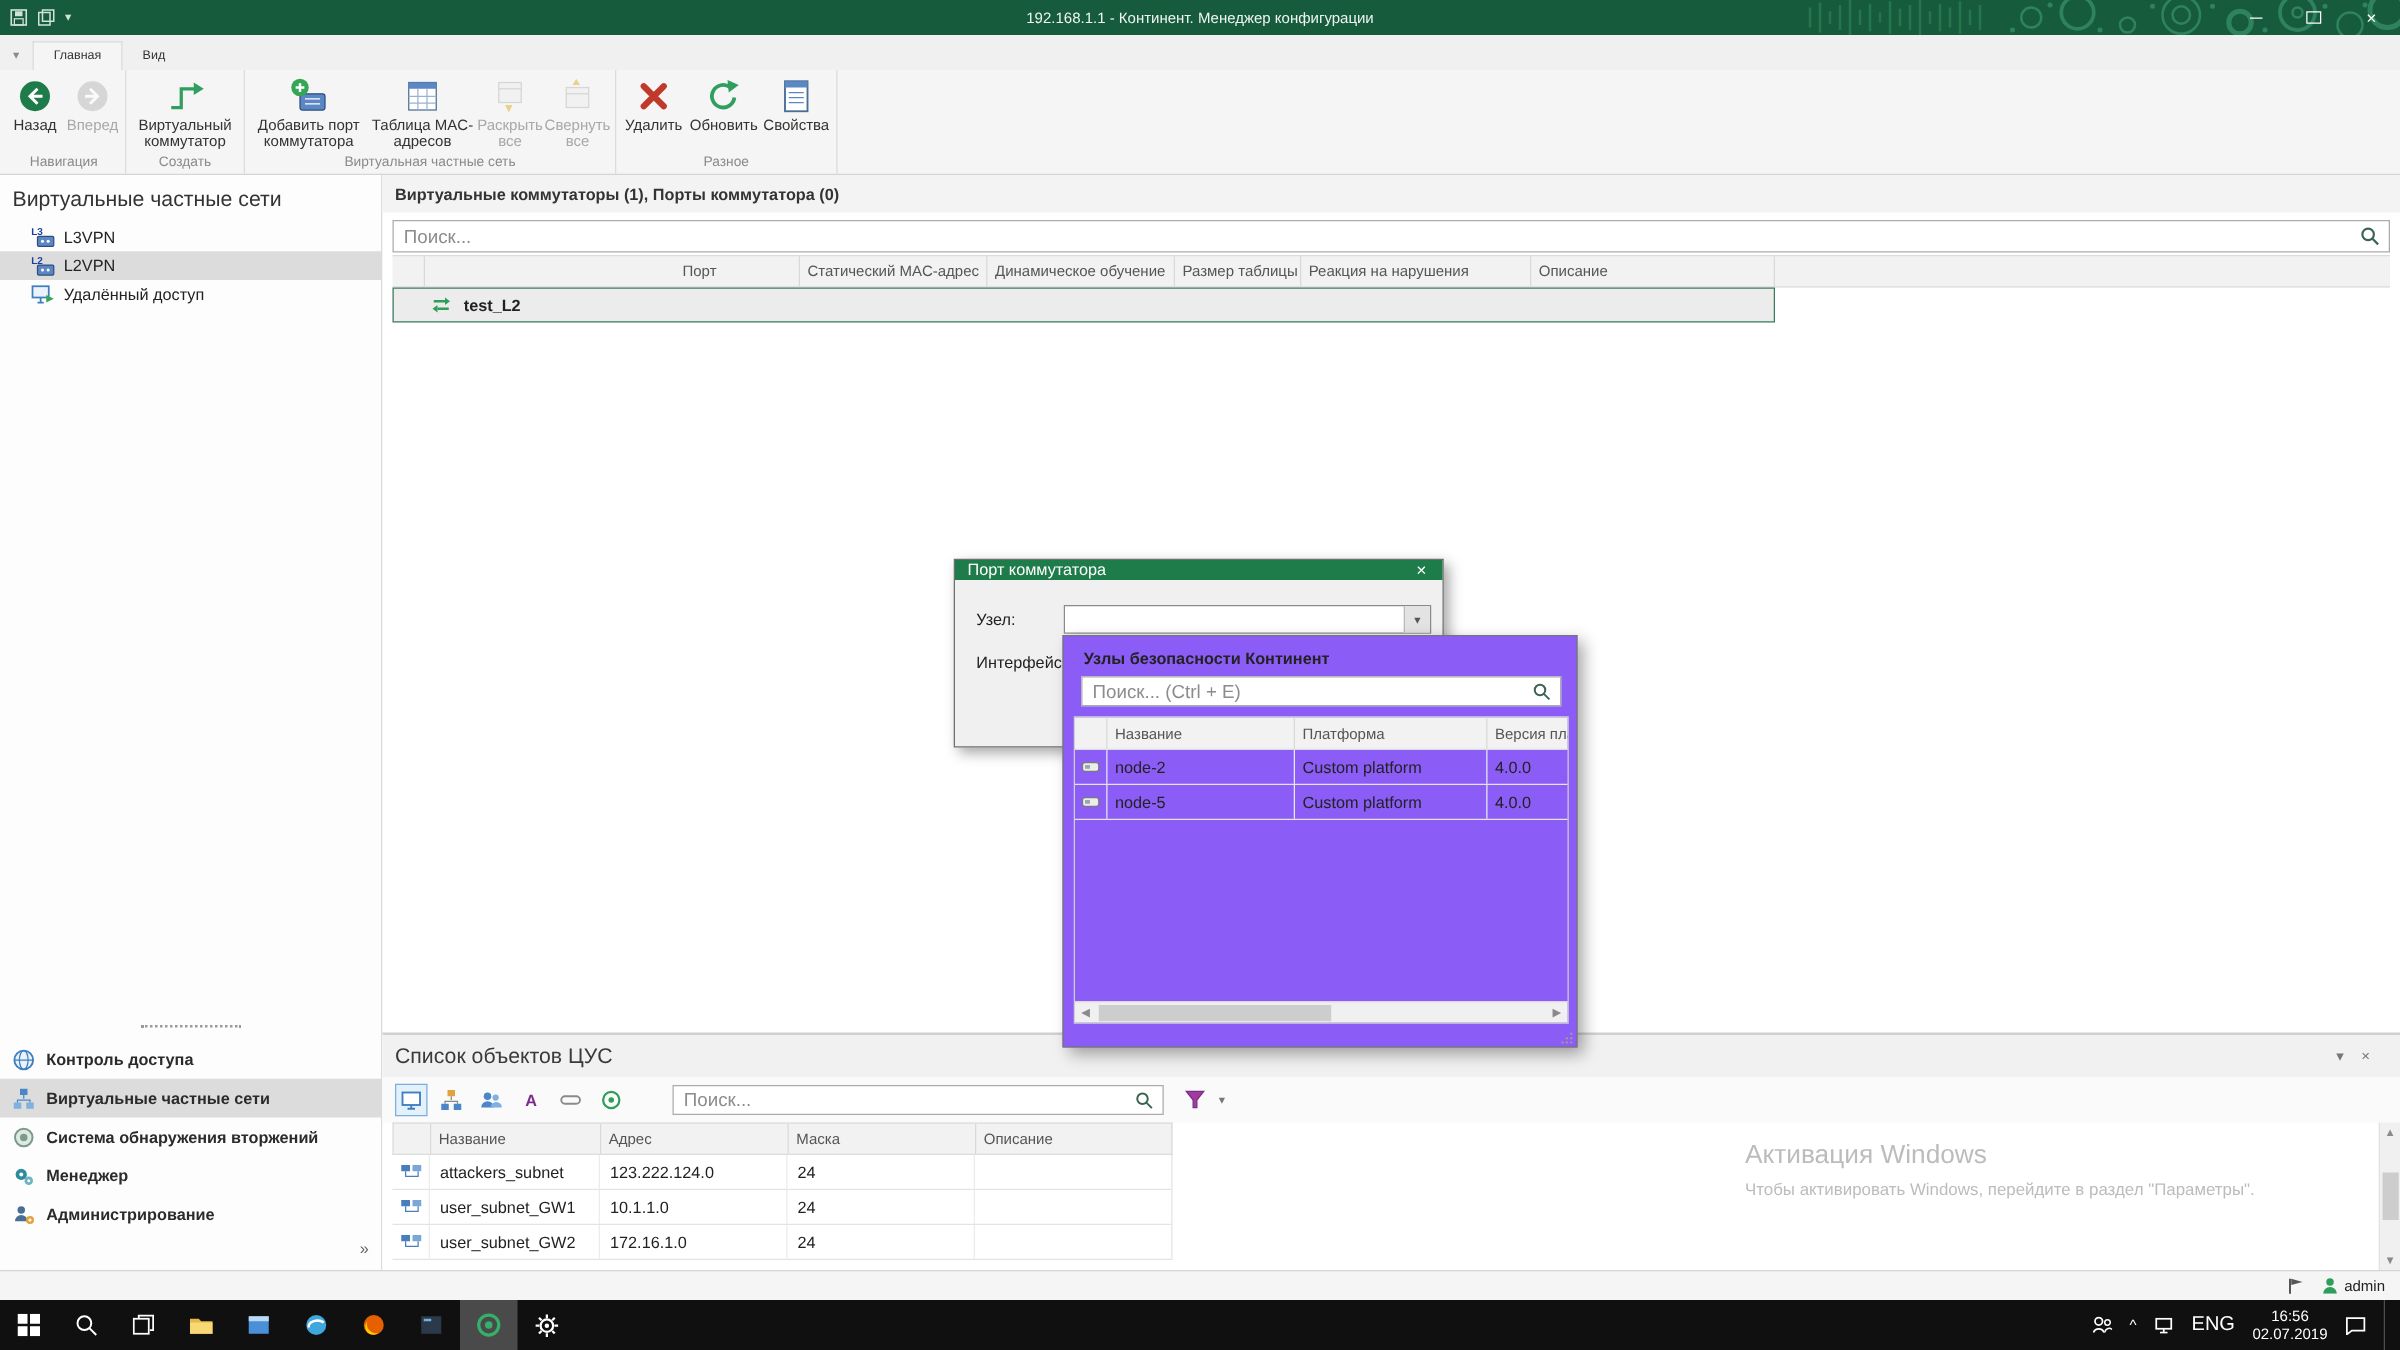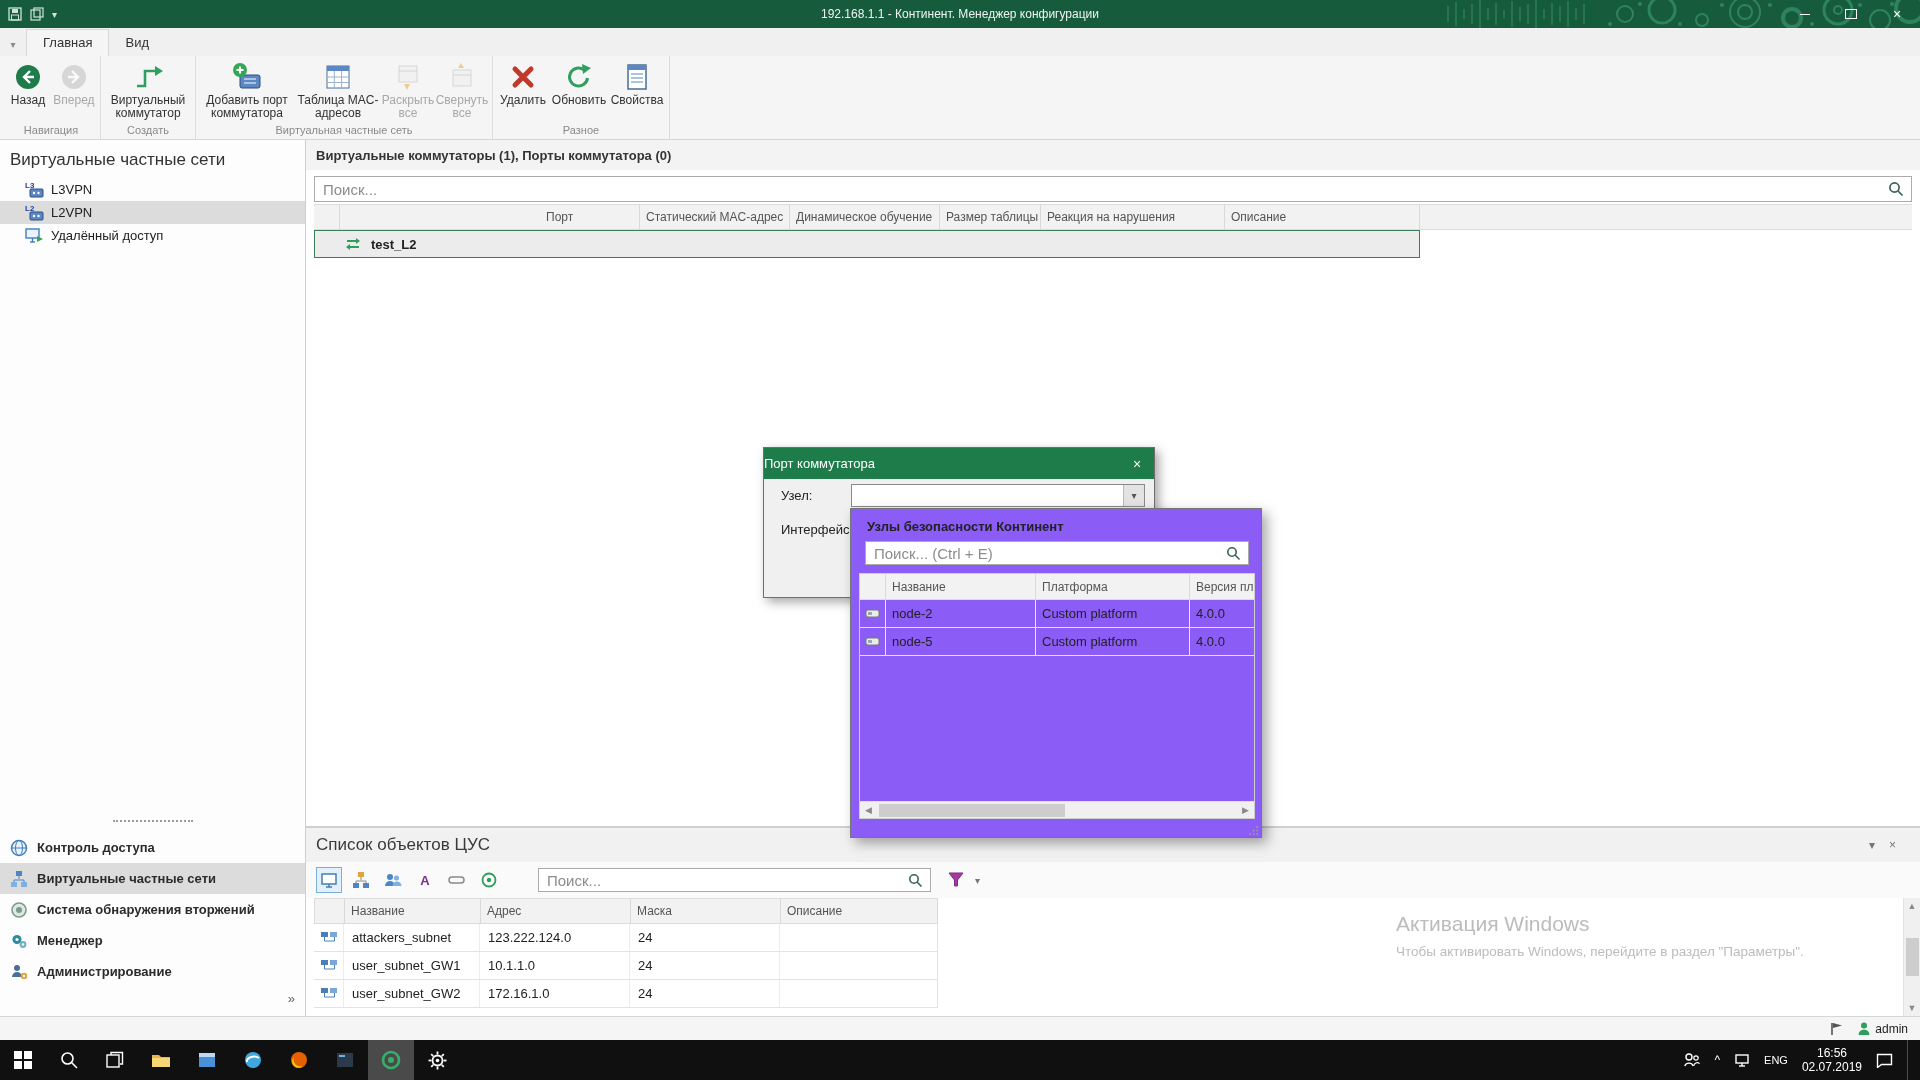--- a/index.html
+++ b/index.html
@@ -12,21 +12,21 @@
   .qat .caret{color:#cfe3d7;font-size:10px;}
   .win-title{position:absolute;left:0;right:0;text-align:center;color:#eef5f0;font-size:12px;z-index:2;}
   .pattern{position:absolute;right:0;top:0;z-index:1;}
   .wincontrols{position:absolute;right:0;top:0;height:28px;display:flex;z-index:4;}
   .wbtn{width:46px;height:28px;display:flex;align-items:center;justify-content:center;color:#fff;font-size:14px;}
   .wbtn .maxbox{display:inline-block;width:10px;height:8px;border:1px solid #fff;}
   .minline{display:inline-block;width:10px;border-bottom:1px solid #fff;height:1px;}
   
   .tabrow{left:0;top:28px;width:1920px;height:28px;background:#f0f0f0;border-bottom:1px solid #d9d9d9;display:flex;align-items:flex-end;}
   .ribbon-caret{width:26px;text-align:center;color:#8a8a8a;font-size:10px;padding-bottom:6px;}
-  .tab{padding:5px 16px 6px;font-size:13px;color:#333;}
+  .tab{padding:5px 16px 6px;font-size:10px;color:#333;}
   .tab.active{background:#f5f5f5;border:1px solid #d9d9d9;border-bottom:1px solid #f5f5f5;margin-bottom:-1px;}
   
   .ribbon{left:0;top:56px;width:1920px;height:84px;background:#f5f5f5;border-bottom:1px solid #d5d5d5;display:flex;box-sizing:border-box;padding-left:2px;}
   .rgroup{display:flex;flex-direction:column;border-right:1px solid #dcdcdc;padding:2px 3px 0;}
   .rbuttons{display:flex;flex:1;}
   .rglabel{font-size:11px;color:#8a8a8a;text-align:center;padding:1px 0 3px;}
   .rbtn{display:flex;flex-direction:column;align-items:center;padding-top:4px;gap:2px;font-size:12px;line-height:13px;text-align:center;color:#333;}
   .rbtn.disabled{color:#a8a8a8;}
   .rbtn.disabled svg{opacity:.55;}
   
@@ -58,21 +58,21 @@
   .otoolbar{height:36px;background:#fafafa;display:flex;align-items:center;padding-left:10px;gap:6px;}
   .tool-ico{width:24px;height:24px;display:flex;align-items:center;justify-content:center;border:1px solid transparent;}
   .tool-ico.selected{border:1px solid #7ab0e0;background:#e4f0fa;}
   .orow{position:absolute;display:flex;height:28px;border-bottom:1px solid #e3e3e3;box-sizing:border-box;font-size:13px;color:#222;background:#fff;}
   .oc{display:flex;align-items:center;padding-left:8px;border-right:1px solid #ececec;box-sizing:border-box;overflow:hidden;white-space:nowrap;}
   .watermark{position:absolute;color:#bcbcbc;}
   .vscroll{position:absolute;right:0;top:758px;width:17px;height:118px;background:#f0f0f0;border-left:1px solid #e2e2e2;display:flex;flex-direction:column;align-items:center;justify-content:space-between;box-sizing:border-box;color:#8a8a8a;font-size:9px;}
   .vthumb{width:13px;height:38px;background:#cdcdcd;}
   
   .dialog{left:763px;top:447px;width:392px;height:151px;background:#f0f0f0;border:1px solid #6f6f6f;box-shadow:4px 4px 10px rgba(0,0,0,.35);box-sizing:border-box;z-index:50;}
-  .dlg-title{height:31px;background:#1e7c4a;color:#fff;font-size:13px;display:flex;align-items:center;}
+  .dlg-title{height:16px;background:#1e7c4a;color:#fff;font-size:13px;display:flex;padding-left:10px;}
   .dlg-close{margin-left:auto;width:34px;text-align:center;font-size:14px;color:#fff;}
   .dlg-label{position:absolute;font-size:13px;color:#222;}
   .combo{position:absolute;display:flex;background:#fff;border:1px solid #8a8a8a;box-sizing:border-box;}
   .combo .cval{flex:1;}
   .combo .cbtn{width:20px;background:#e3e3e3;border-left:1px solid #bcbcbc;display:flex;align-items:center;justify-content:center;color:#555;font-size:10px;}
   
   .popup{left:850px;top:508px;width:412px;height:330px;background:#8b5cf6;border:1px solid #767676;box-shadow:5px 5px 12px rgba(0,0,0,.35);box-sizing:border-box;z-index:60;}
   .popup-title{font-size:13px;font-weight:bold;color:#222;padding:10px 0 0 16px;}
   .ptable{position:absolute;left:8px;top:64px;width:396px;height:246px;border:1px solid #cfcfcf;box-sizing:border-box;}
   .prow{display:flex;height:27px;border-bottom:1px solid #e4e4e4;font-size:13px;color:#222;}
@@ -83,21 +83,21 @@
   .grip{position:absolute;right:2px;bottom:2px;width:10px;height:10px;}
   
   .statusbar{left:0;top:1016px;width:1920px;height:24px;background:#f5f5f5;border-top:1px solid #d5d5d5;display:flex;align-items:center;justify-content:flex-end;gap:14px;padding-right:12px;box-sizing:border-box;font-size:12px;color:#222;}
   .statusbar .user{display:flex;align-items:center;gap:5px;}
   
   .taskbar{left:0;top:1040px;width:1920px;height:40px;background:#101010;display:flex;align-items:center;z-index:70;}
   .tb-ico{width:46px;height:40px;display:flex;align-items:center;justify-content:center;}
   .tb-ico.active{background:#4a4a4a;}
   .tray{margin-left:auto;display:flex;align-items:center;gap:14px;color:#fff;padding-right:6px;}
   .clock{font-size:12px;line-height:14px;text-align:center;}
-  .lang{font-size:11px;}
+  .lang{font-size:16px;}
   .hat{font-size:12px;color:#fff;}
   .showdesk{width:6px;height:40px;border-left:1px solid #4d4d4d;}
   
   .aico{font-weight:bold;color:#7b2d8b;font-size:13px;}
 </style>
 </head>
 <body>
 
 <div id="screen">
 

